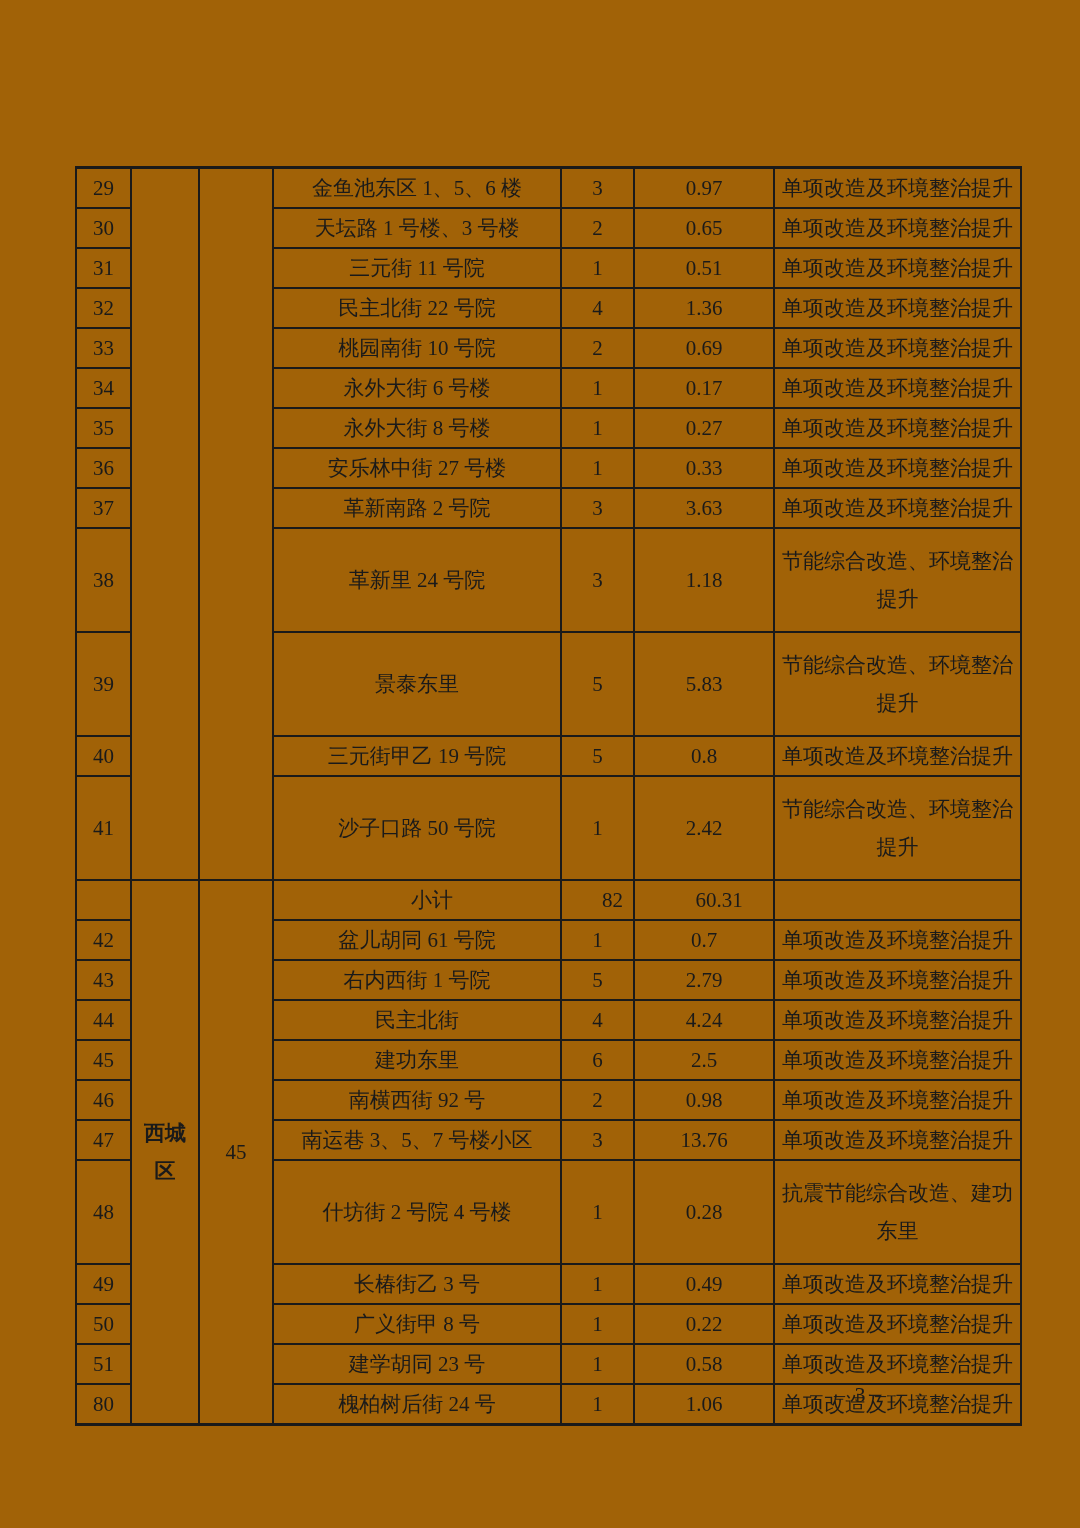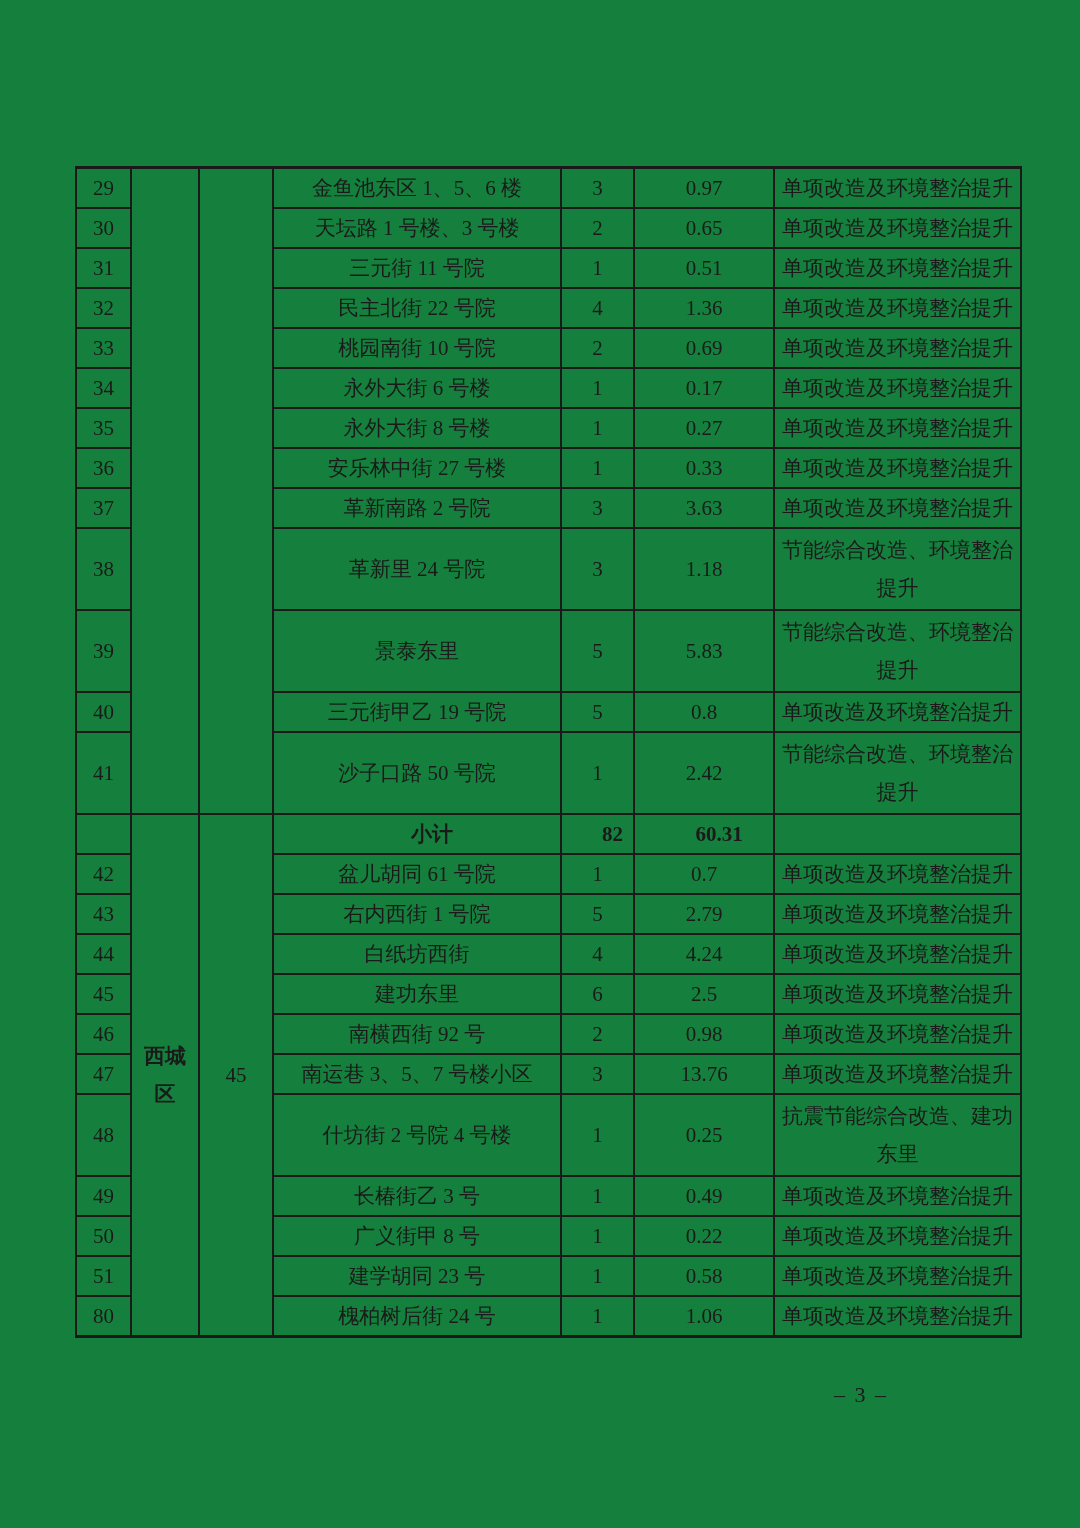--- a/index.html
+++ b/index.html
@@ -4,21 +4,21 @@
 <style>
   html, body { margin: 0; padding: 0; }
   body {
     width: 1080px; height: 1528px;
     background: #ffffff;
     color: #1a1a1a;
     font-family: "Liberation Serif", "DejaVu Serif", serif;
     position: relative;
     overflow: hidden;
   }
-  .page { position: absolute; inset: 0; background: #15803d; }
+  .page { position: absolute; inset: 0; background: #a16207; }
 
   table.project-table {
     position: absolute;
     left: 75px; top: 166px;
     width: 945px;
     border-collapse: collapse;
     table-layout: fixed;
     border-top: 3px solid #1a1a1a;
     border-bottom: 3px solid #1a1a1a;
     border-left: 2px solid #1a1a1a;
@@ -27,22 +27,22 @@
   td {
     border: 2px solid #1a1a1a;
     text-align: center;
     vertical-align: middle;
     font-size: 21px;
     line-height: 38px;
     padding: 0 6px;
     word-break: break-all;
   }
   tr.h-s { height: 40px; }
-  tr.h-t { height: 82px; }
-  td.bold { font-weight: bold; padding-left: 36px; }
+  tr.h-t { height: 104px; }
+  td.bold { font-weight: normal; padding-left: 36px; }
   td.district-cell { font-weight: bold; }
 
   .page-number {
     position: absolute;
     left: 818px; top: 1382px;
     width: 86px;
     text-align: center;
     font-size: 22px;
     letter-spacing: 2px;
   }
@@ -174,21 +174,21 @@
         </tr>
         <tr class="h-s">
           <td>43</td>
           <td>右内西街 1 号院</td>
           <td>5</td>
           <td>2.79</td>
           <td>单项改造及环境整治提升</td>
         </tr>
         <tr class="h-s">
           <td>44</td>
-          <td>白纸坊西街</td>
+          <td>民主北街</td>
           <td>4</td>
           <td>4.24</td>
           <td>单项改造及环境整治提升</td>
         </tr>
         <tr class="h-s">
           <td>45</td>
           <td>建功东里</td>
           <td>6</td>
           <td>2.5</td>
           <td>单项改造及环境整治提升</td>
@@ -204,21 +204,21 @@
           <td>47</td>
           <td>南运巷 3、5、7 号楼小区</td>
           <td>3</td>
           <td>13.76</td>
           <td>单项改造及环境整治提升</td>
         </tr>
         <tr class="h-t">
           <td>48</td>
           <td>什坊街 2 号院 4 号楼</td>
           <td>1</td>
-          <td>0.25</td>
+          <td>0.28</td>
           <td>抗震节能综合改造、建功东里</td>
         </tr>
         <tr class="h-s">
           <td>49</td>
           <td>长椿街乙 3 号</td>
           <td>1</td>
           <td>0.49</td>
           <td>单项改造及环境整治提升</td>
         </tr>
         <tr class="h-s">

